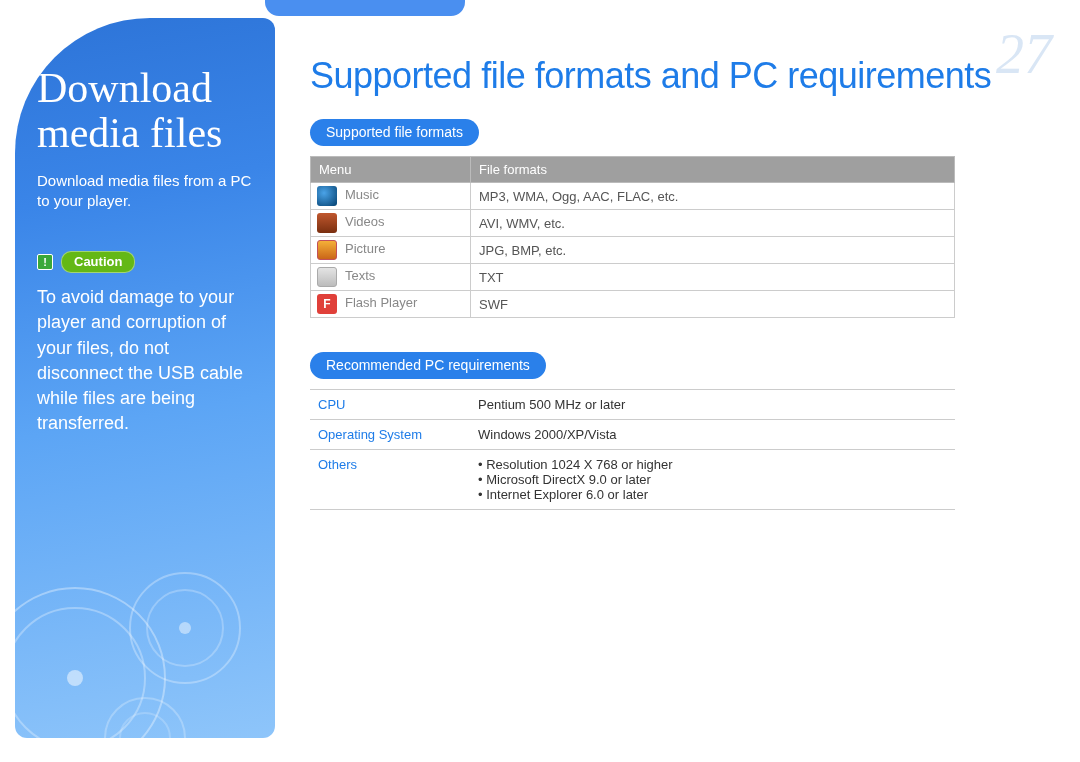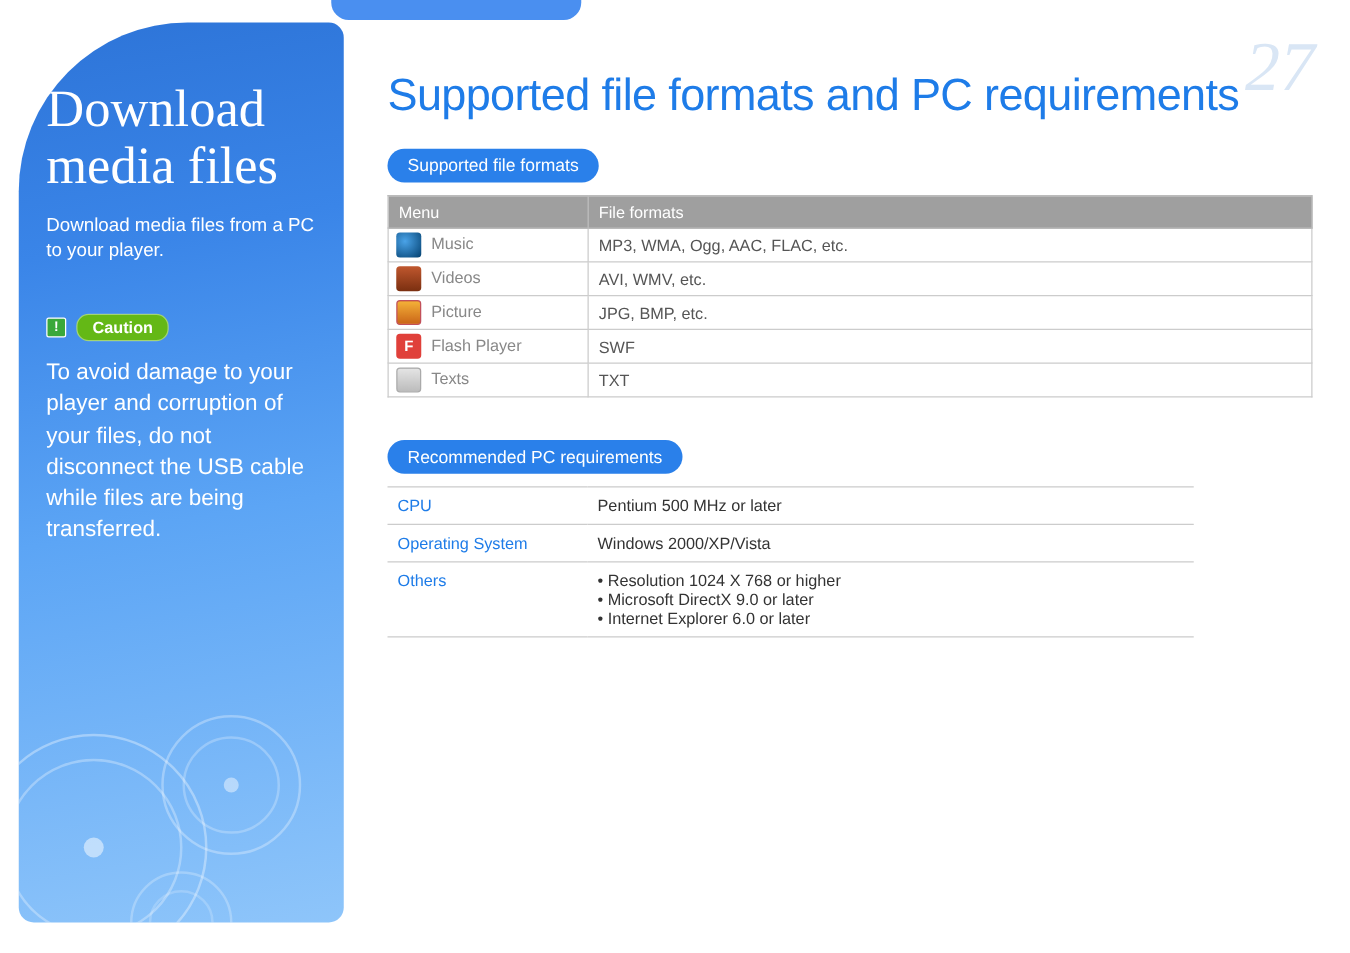--- a/index.html
+++ b/index.html
@@ -111,21 +111,21 @@
     display: inline-block;
     background: #2a80ea;
     color: #fff;
     font-size: 14px;
     padding: 5px 16px 6px;
     border-radius: 14px;
     margin-bottom: 10px;
     text-align: right;
   }
   .formats-table {
-    width: 740px;
+    width: 645px;
     border-collapse: collapse;
     font-size: 13px;
     margin-bottom: 34px;
   }
   .formats-table th {
     background: #9f9f9f;
     color: #fff;
     text-align: left;
     font-weight: normal;
     padding: 5px 8px;
@@ -224,26 +224,26 @@
         </tr>
         <tr>
           <td class="menu-cell"><span class="row-icon icon-videos"></span><span>Videos</span></td>
           <td>AVI, WMV, etc.</td>
         </tr>
         <tr>
           <td class="menu-cell"><span class="row-icon icon-picture"></span><span>Picture</span></td>
           <td>JPG, BMP, etc.</td>
         </tr>
         <tr>
+          <td class="menu-cell"><span class="row-icon icon-texts"></span><span>Texts</span></td>
+          <td>TXT</td>
+        </tr>
+        <tr>
           <td class="menu-cell"><span class="row-icon icon-flash">F</span><span>Flash Player</span></td>
           <td>SWF</td>
-        </tr>
-        <tr>
-          <td class="menu-cell"><span class="row-icon icon-texts"></span><span>Texts</span></td>
-          <td>TXT</td>
         </tr>
       </tbody>
   </table>
 
   <div class="section-badge">Recommended PC requirements</div>
 
   <table class="req-table">
     <tbody id="req-body">
         <tr>
           <td class="req-label">CPU</td>

